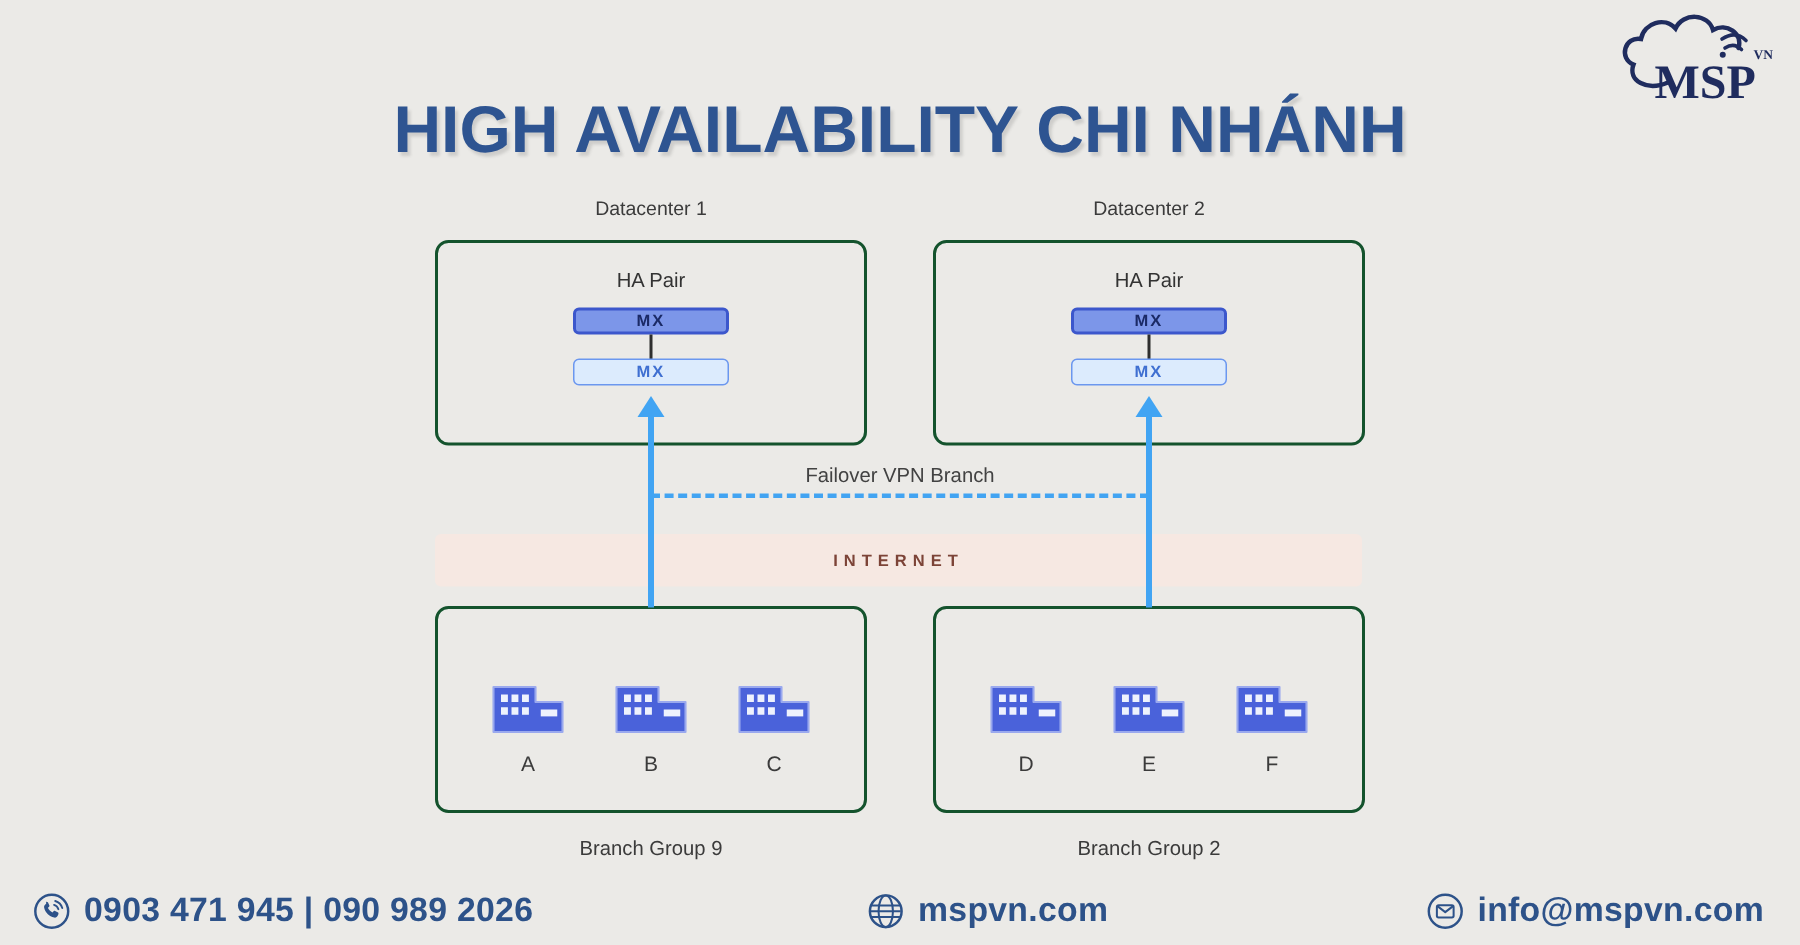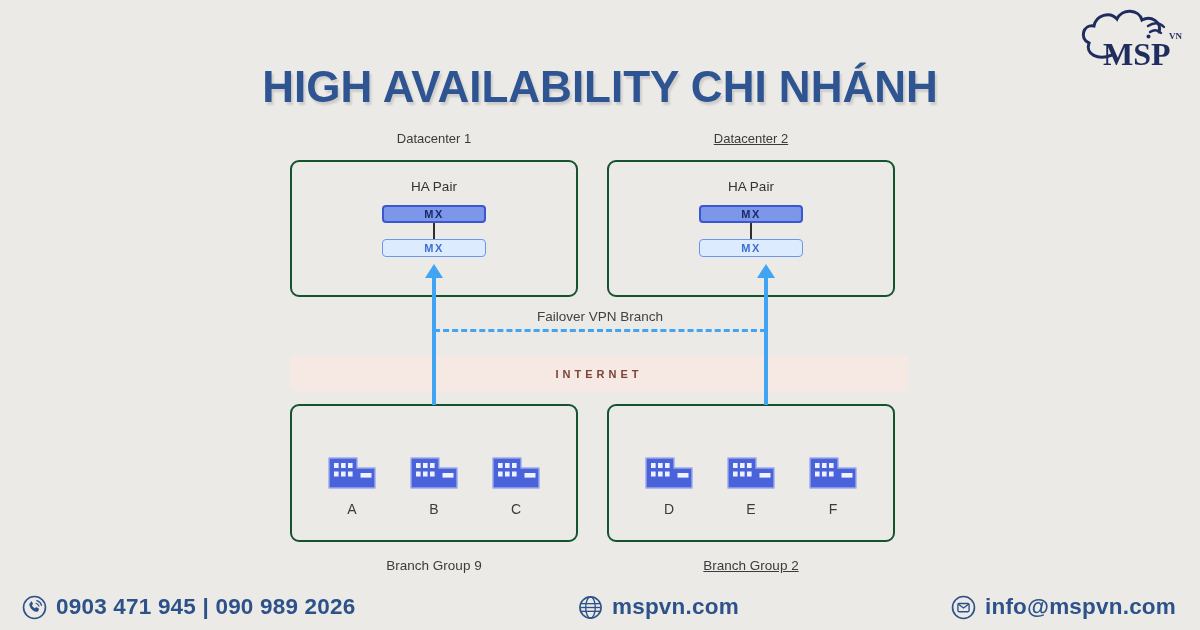--- a/index.html
+++ b/index.html
@@ -24,21 +24,21 @@
     color: #2e5491;
     text-shadow: 2px 3px 2px rgba(80,80,80,0.18);
   }
 
   
   .logo { position: absolute; top: 5px; right: 12px; width: 112px; height: 74px; }
   .logo svg { width: 100%; height: 100%; }
 
   
   .col-left  { left: 290px; }
-  .col-right { left: 607px; text-decoration: underline; }
+  .col-right { left: 622px; }
 
   .col-label {
     position: absolute;
     width: 288px;
     text-align: center;
     font-size: 13px;
     color: #3b3b3b;
   }
   .dc-caption { top: 131px; }
   .bg-caption { top: 558px; font-size: 13.5px; }

